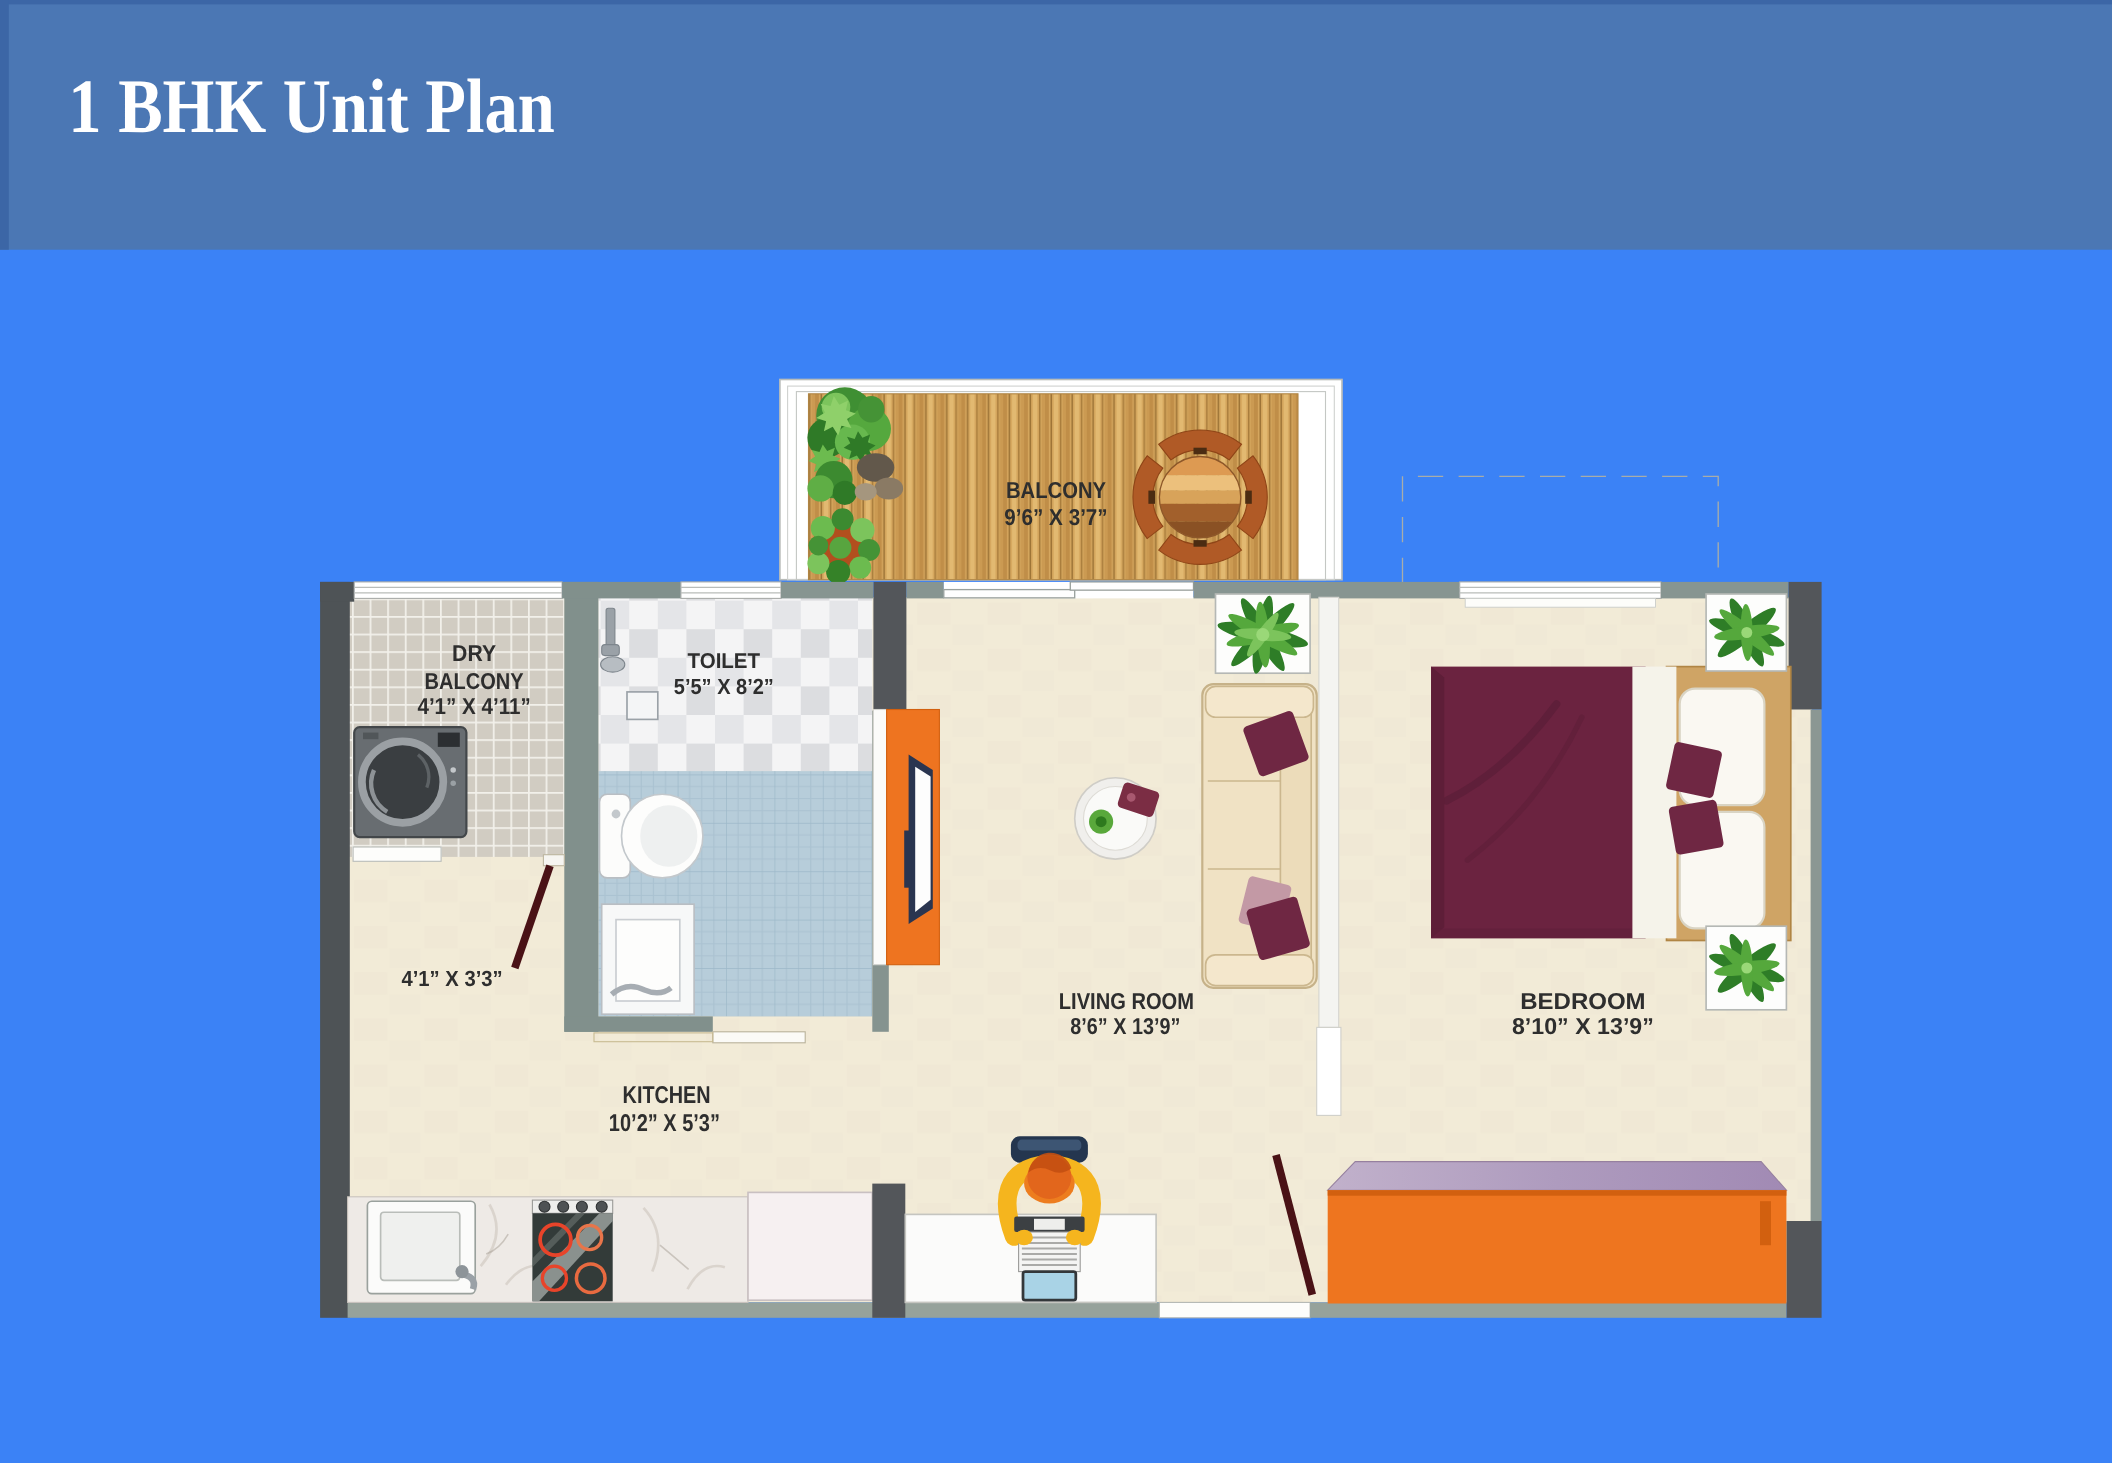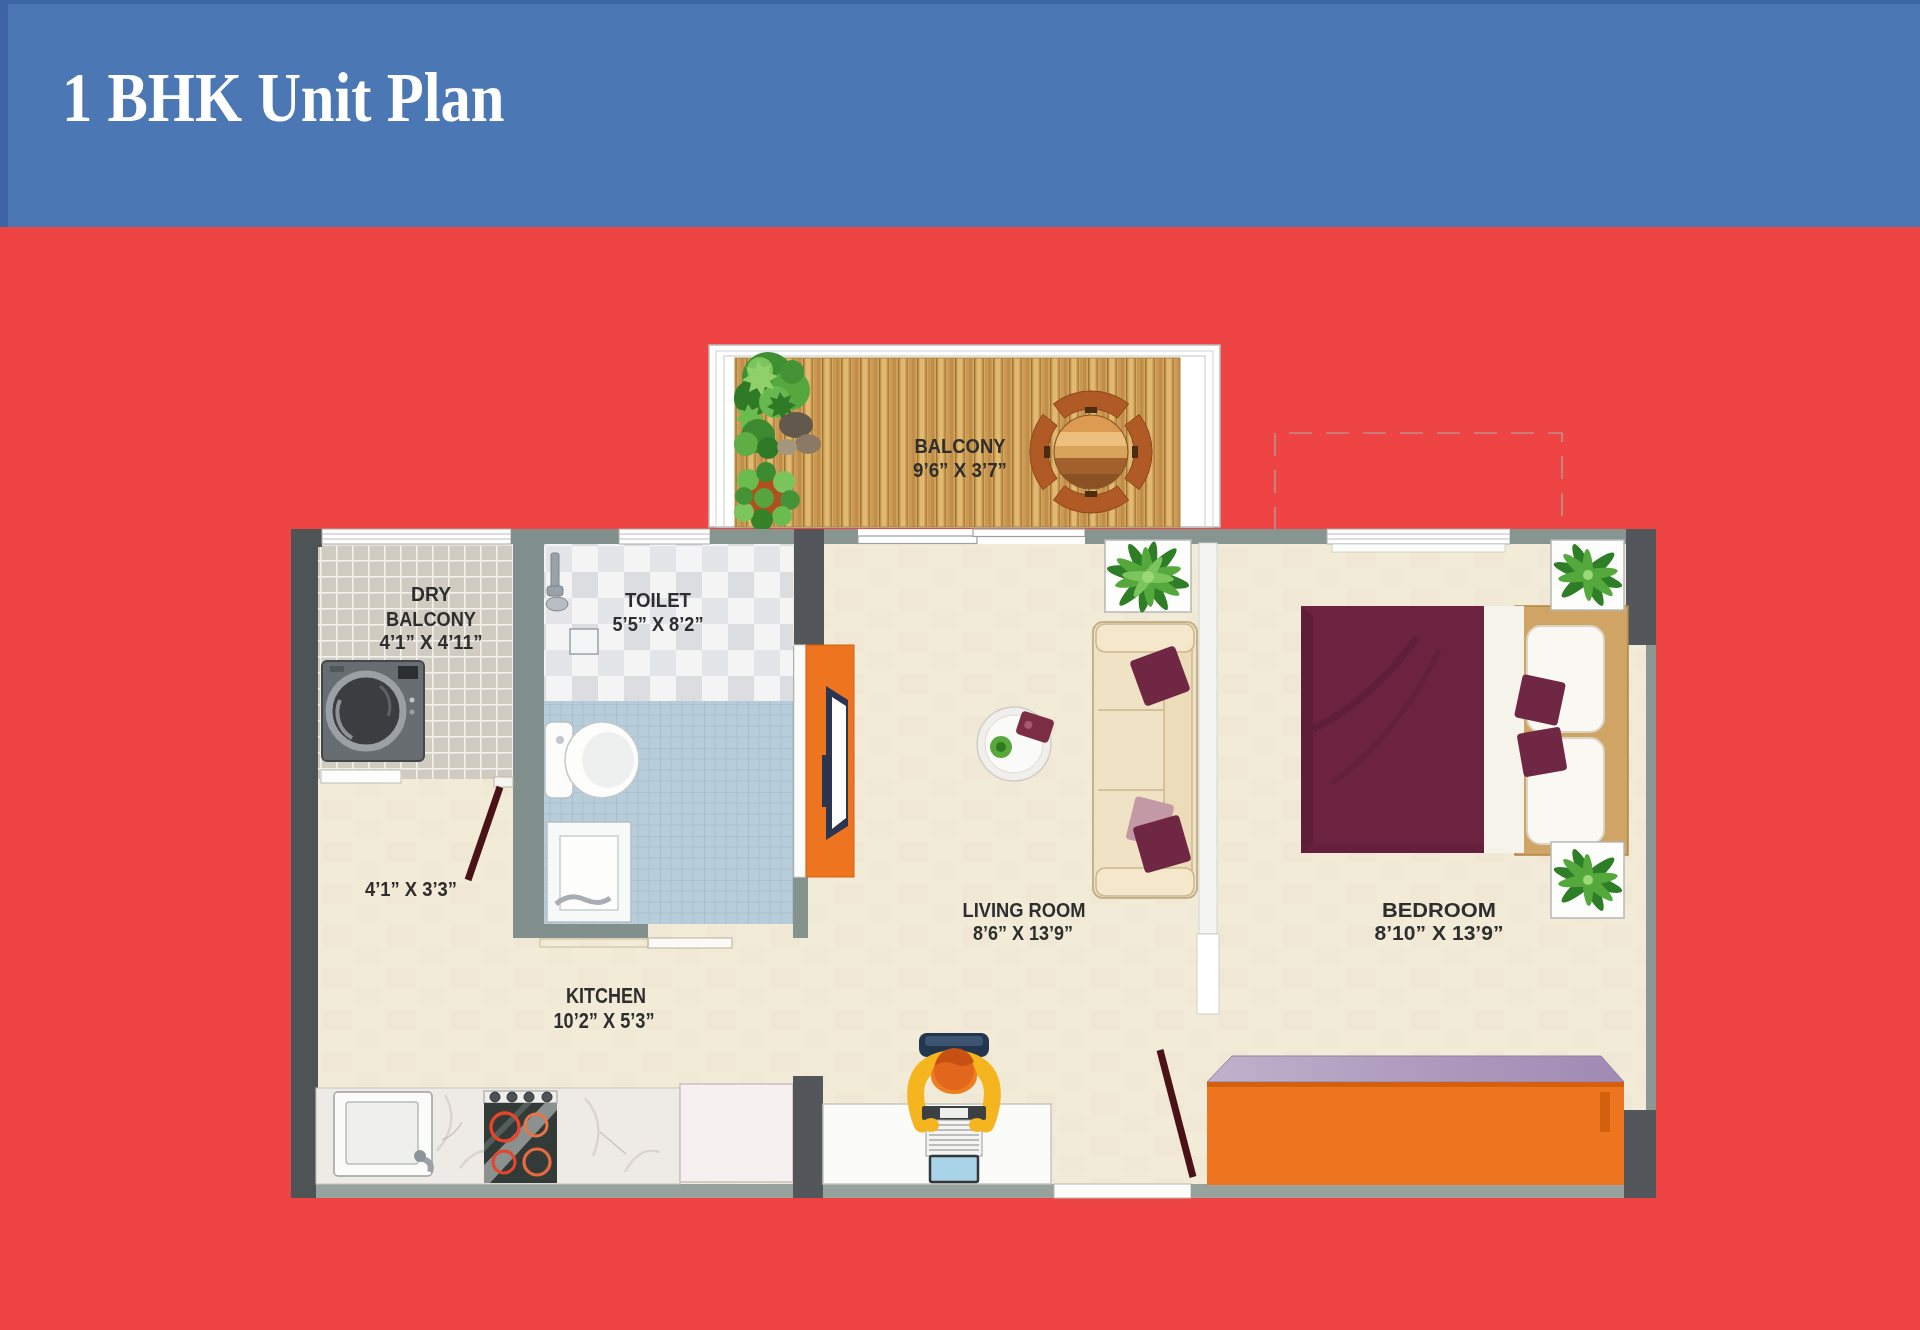--- a/index.html
+++ b/index.html
@@ -1,16 +1,16 @@
 <!DOCTYPE html>
 <html><head>
 <meta charset="utf-8">
 <style>
   html,body{margin:0;padding:0;background:#ffffff;}
-  #page{position:relative;width:1920px;height:1330px;background:#ef4444;overflow:hidden;
+  #page{position:relative;width:1920px;height:1330px;background:#3b82f6;overflow:hidden;
         font-family:"Liberation Sans", sans-serif;}
   #hdr{position:absolute;left:0;top:0;width:1920px;height:227px;background:#4b77b4;
        border-top:4px solid #3c66a6;border-left:8px solid #3c66a6;box-sizing:border-box;}
   #title{position:absolute;left:62px;top:58px;color:#ffffff;
          font-family:"Liberation Serif", serif;font-weight:bold;font-size:70px;letter-spacing:0;
          transform:scaleX(0.865);transform-origin:left top;}
   svg{position:absolute;left:0;top:0;}
   text{font-family:"Liberation Sans", sans-serif;font-weight:bold;fill:#2e2e2e;}
 </style>
 </head>

